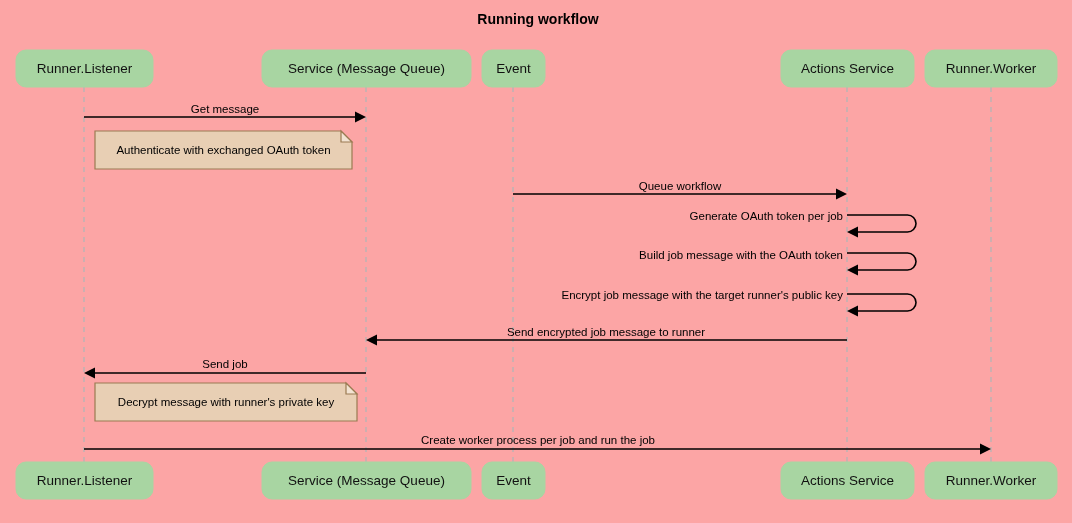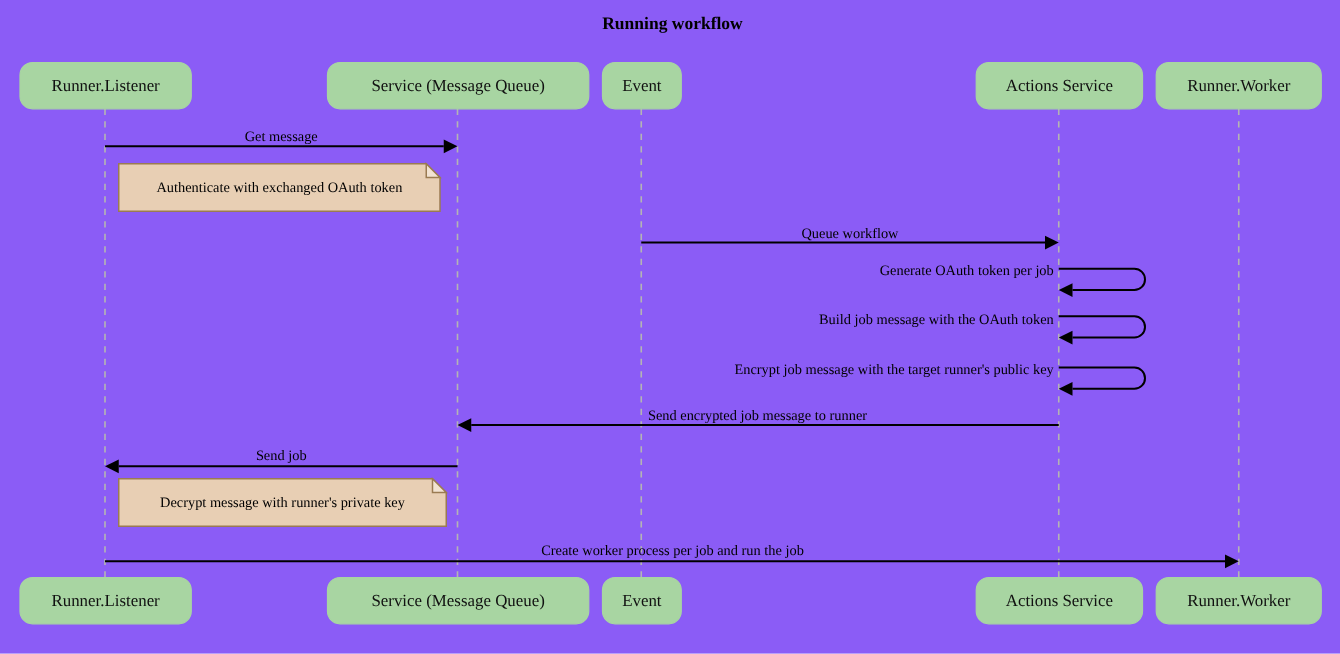--- a/index.html
+++ b/index.html
@@ -9,23 +9,22 @@
     background: #ffffff;
   }
   body {
     font-family: "Liberation Sans", sans-serif;
     color: #000000;
   }
   #diagram-root {
     position: relative;
     width: 1072px;
     height: 523px;
-    background: #8b5cf6;
+    background: #fca5a5;
     overflow: hidden;
-    font-family: Liberation Serif, serif;
   }
   #diagram-svg {
     position: absolute;
     left: 0;
     top: 0;
     width: 1072px;
     height: 523px;
   }
   .diagram-title {
     font-size: 14px;

